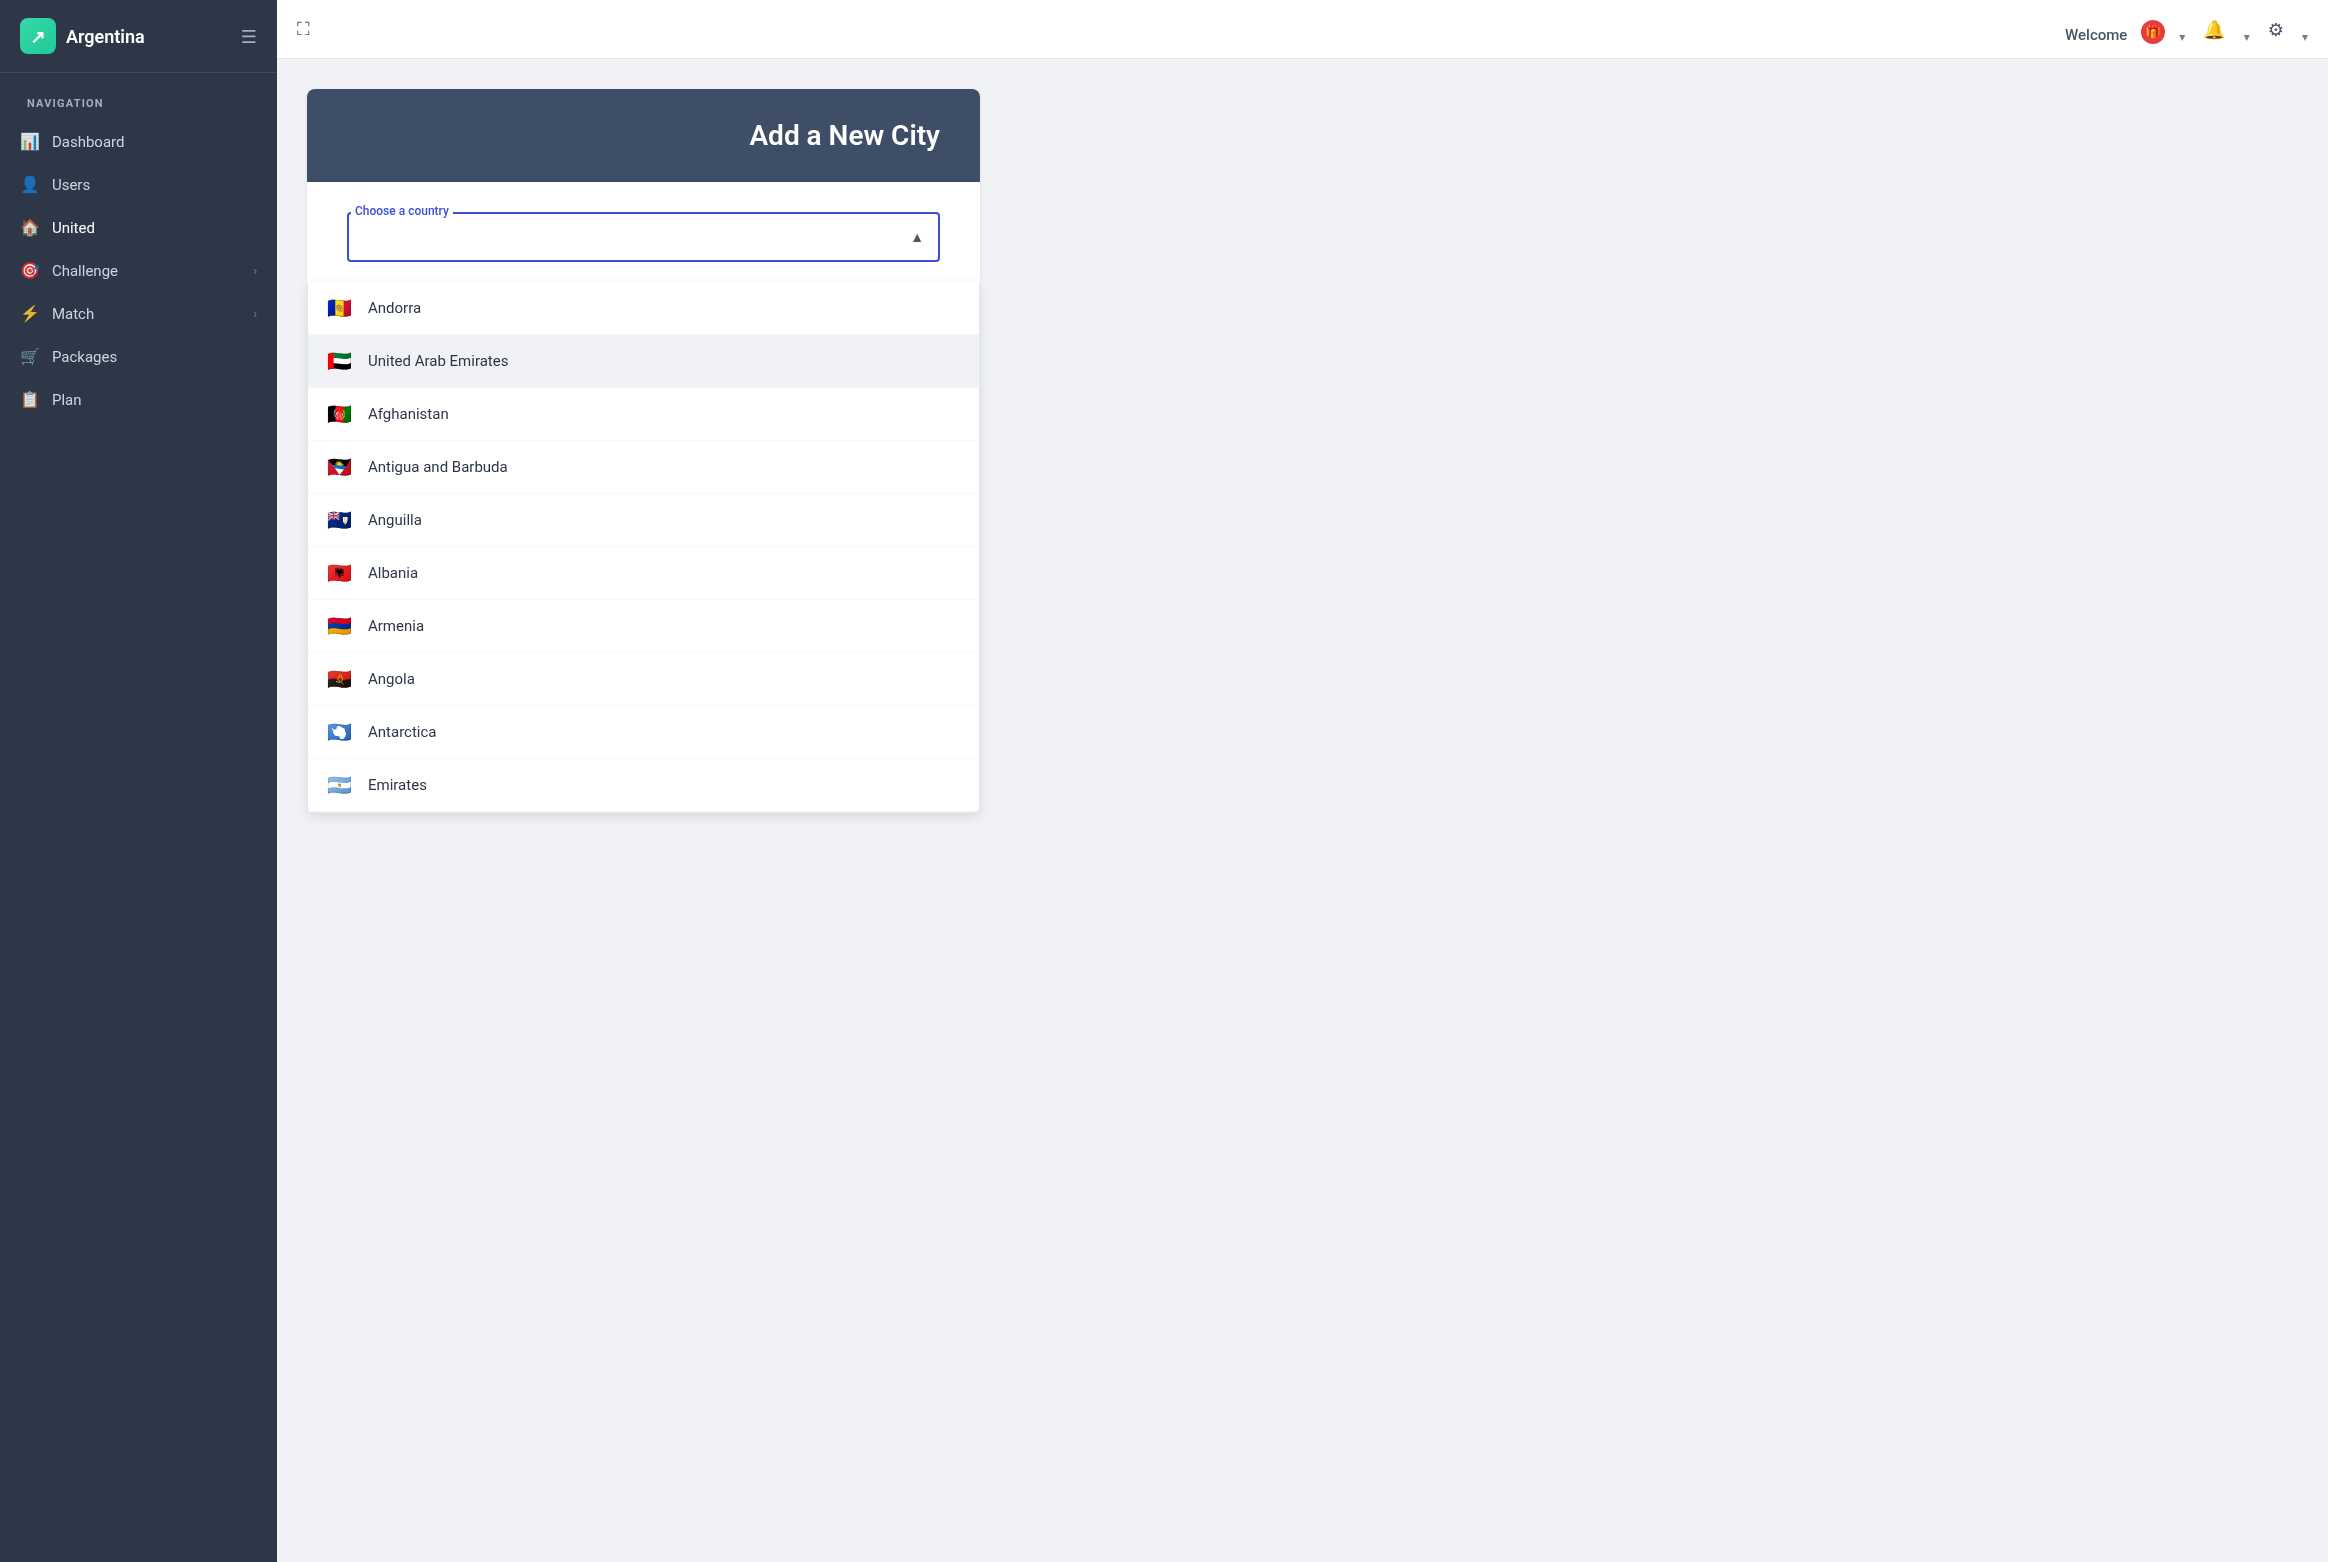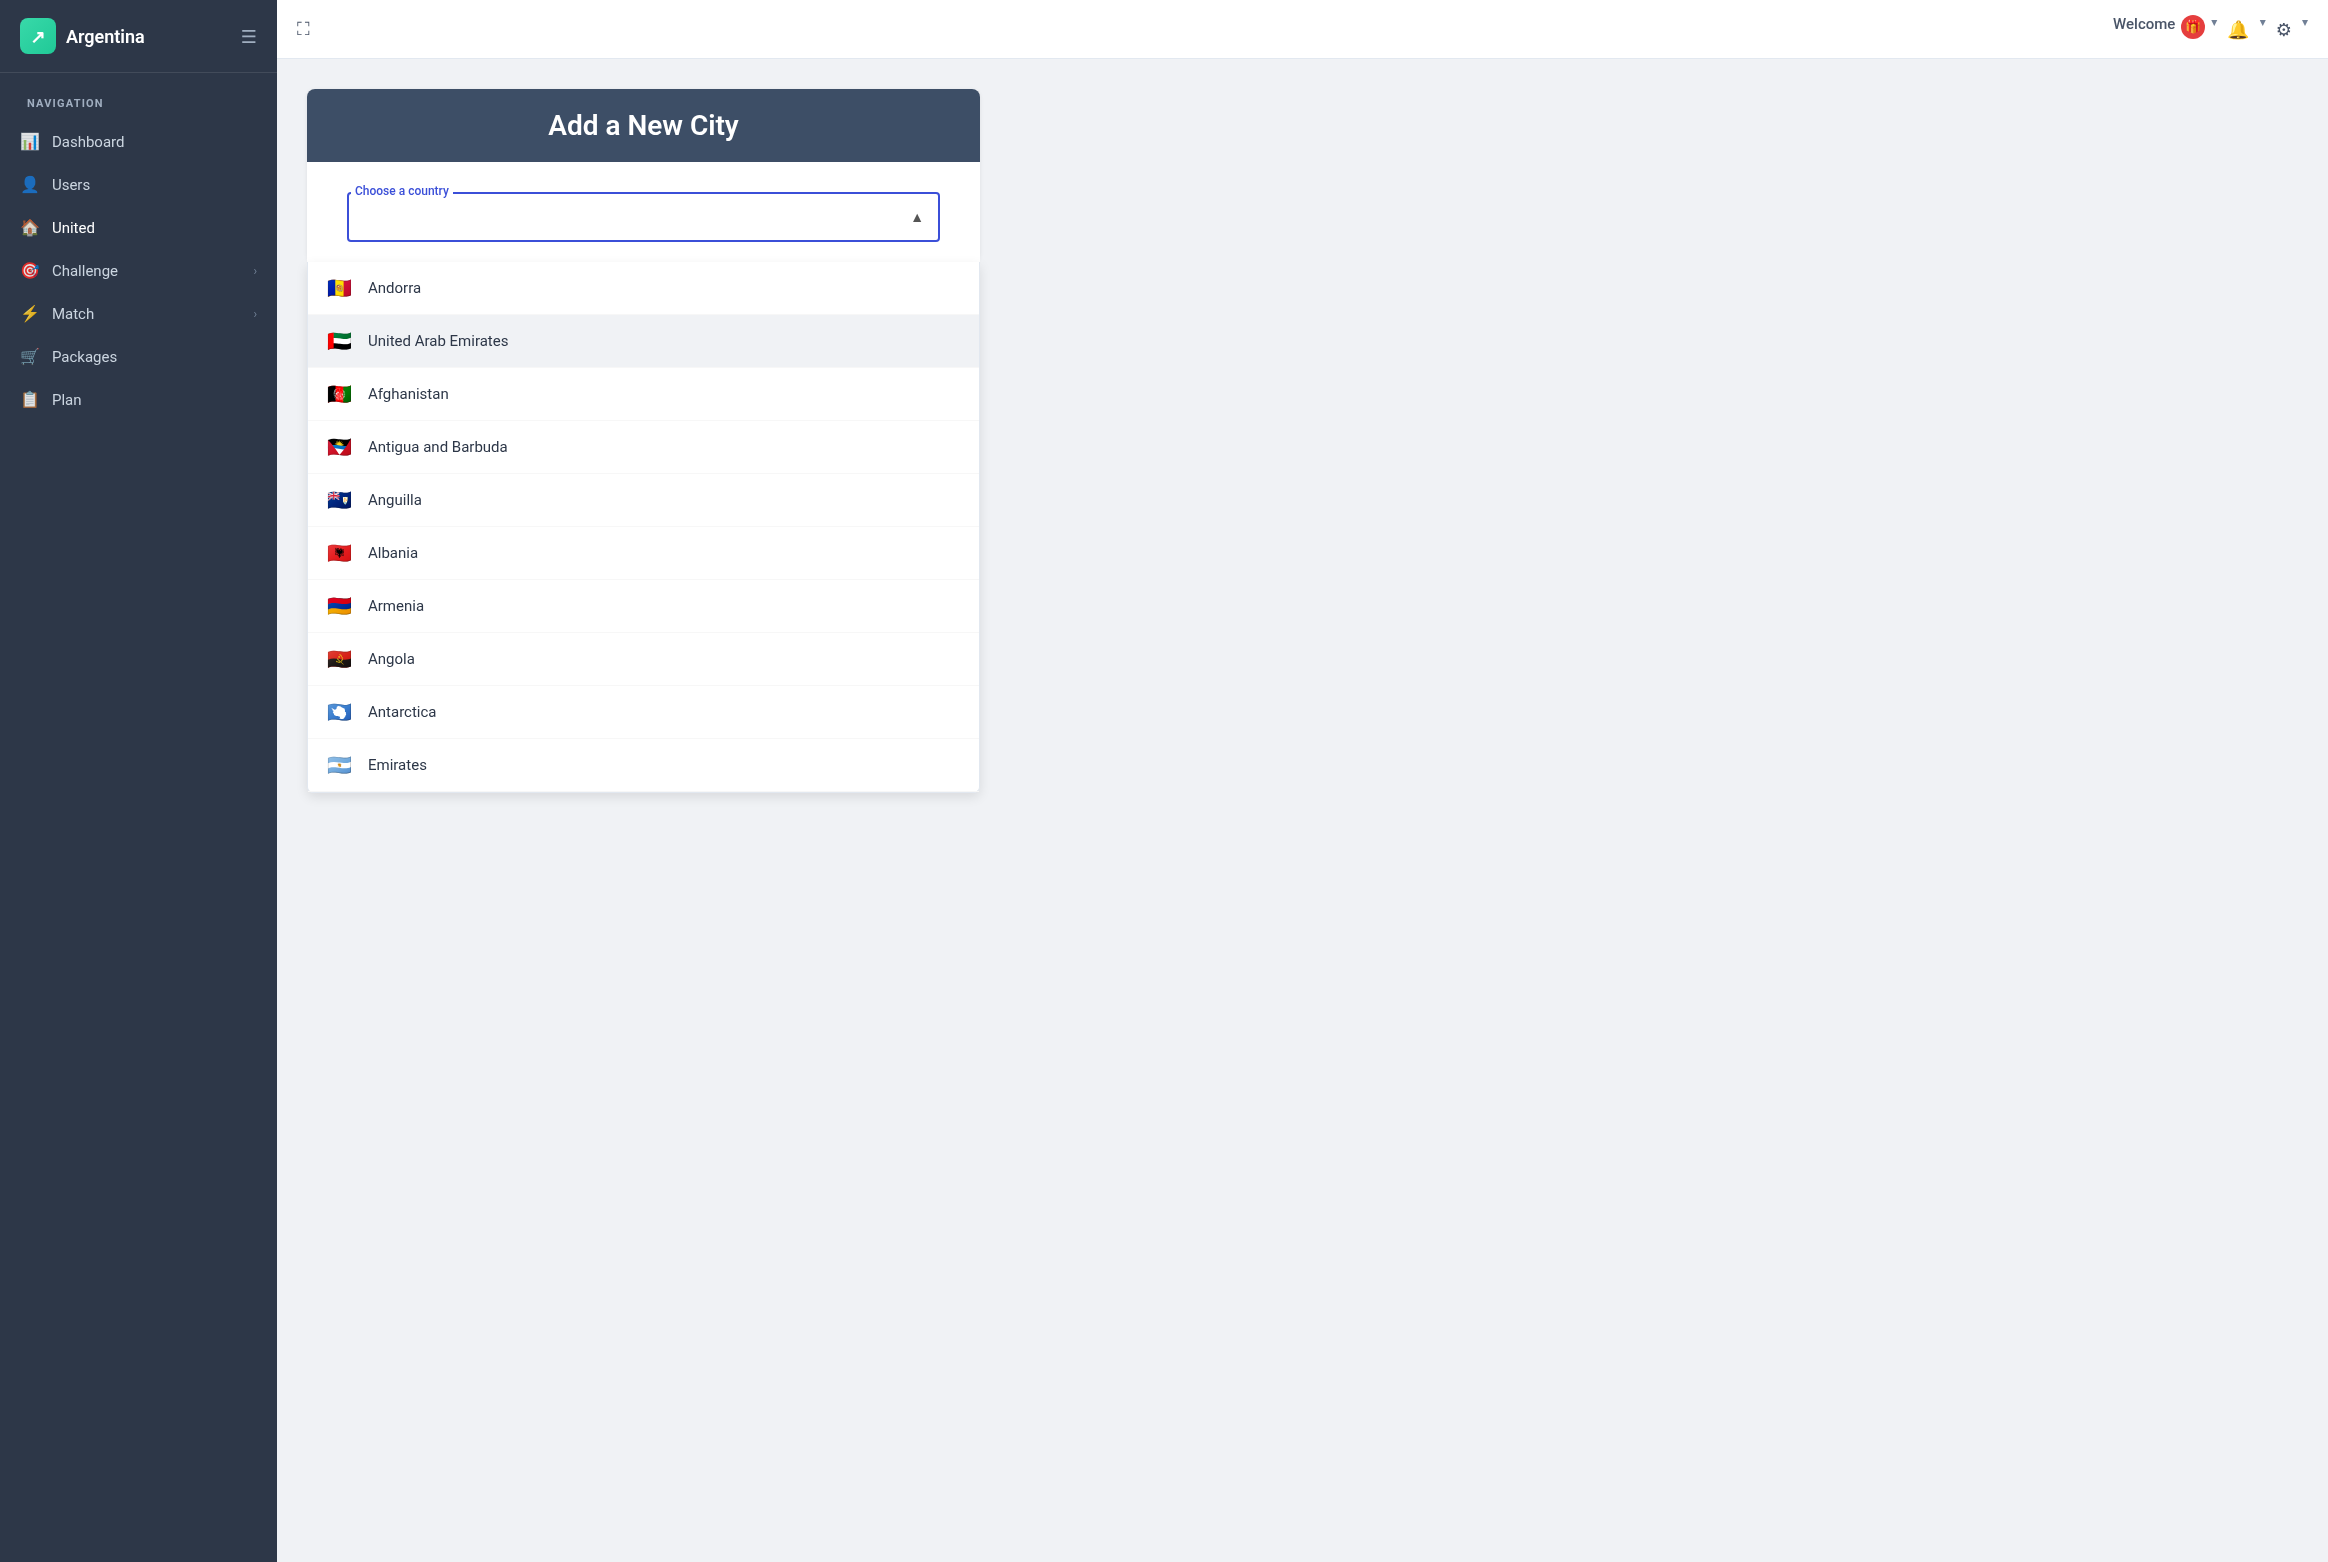--- a/index.html
+++ b/index.html
@@ -105,22 +105,22 @@
       align-items: center;
       gap: 10px;
     }
     .expand-icon {
       font-size: 18px;
       color: #4a5568;
       cursor: pointer;
     }
     .topbar-right {
       display: flex;
-      align-items: flex-start;
-      gap: 6px;
+      align-items: flex-end;
+      gap: 14px;
       color: #4a5568;
       font-size: 15px;
     }
     .topbar-welcome {
       font-weight: 500;
     }
     .topbar-icon {
       font-size: 18px;
       cursor: pointer;
       padding: 4px;
@@ -153,22 +153,22 @@
     .card {
       background: #fff;
       border-radius: 8px;
       box-shadow: 0 1px 4px rgba(0,0,0,0.08);
       max-width: 673px;
       overflow: visible;
     }
     .card-header {
       background: #3d4e66;
       border-radius: 8px 8px 0 0;
-      padding: 20px 40px;
-      text-align: center;
+      padding: 30px 40px;
+      text-align: right;
     }
     .card-header-title {
       color: #fff;
       font-size: 28px;
       font-weight: 600;
     }
     .card-body {
       padding: 30px 40px 20px;
       background: #fff;
     }

